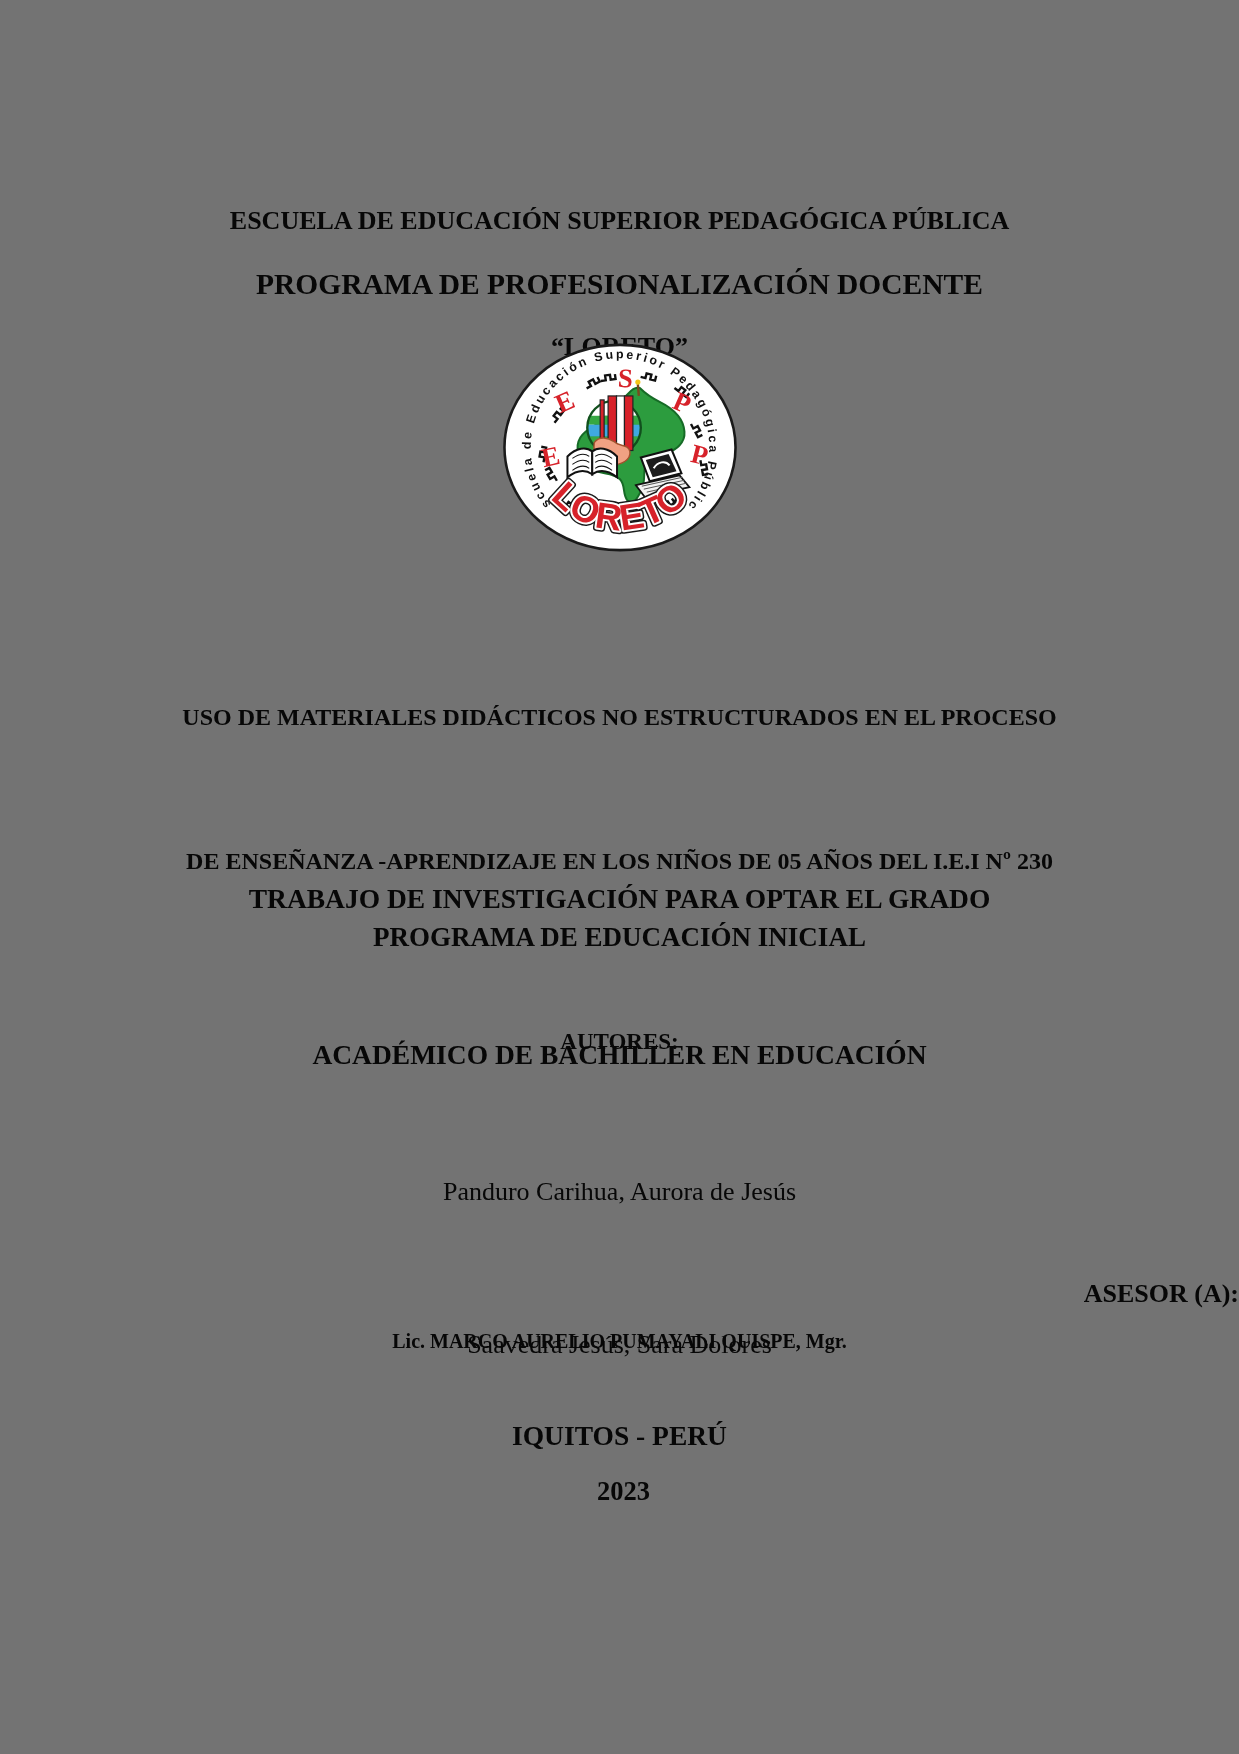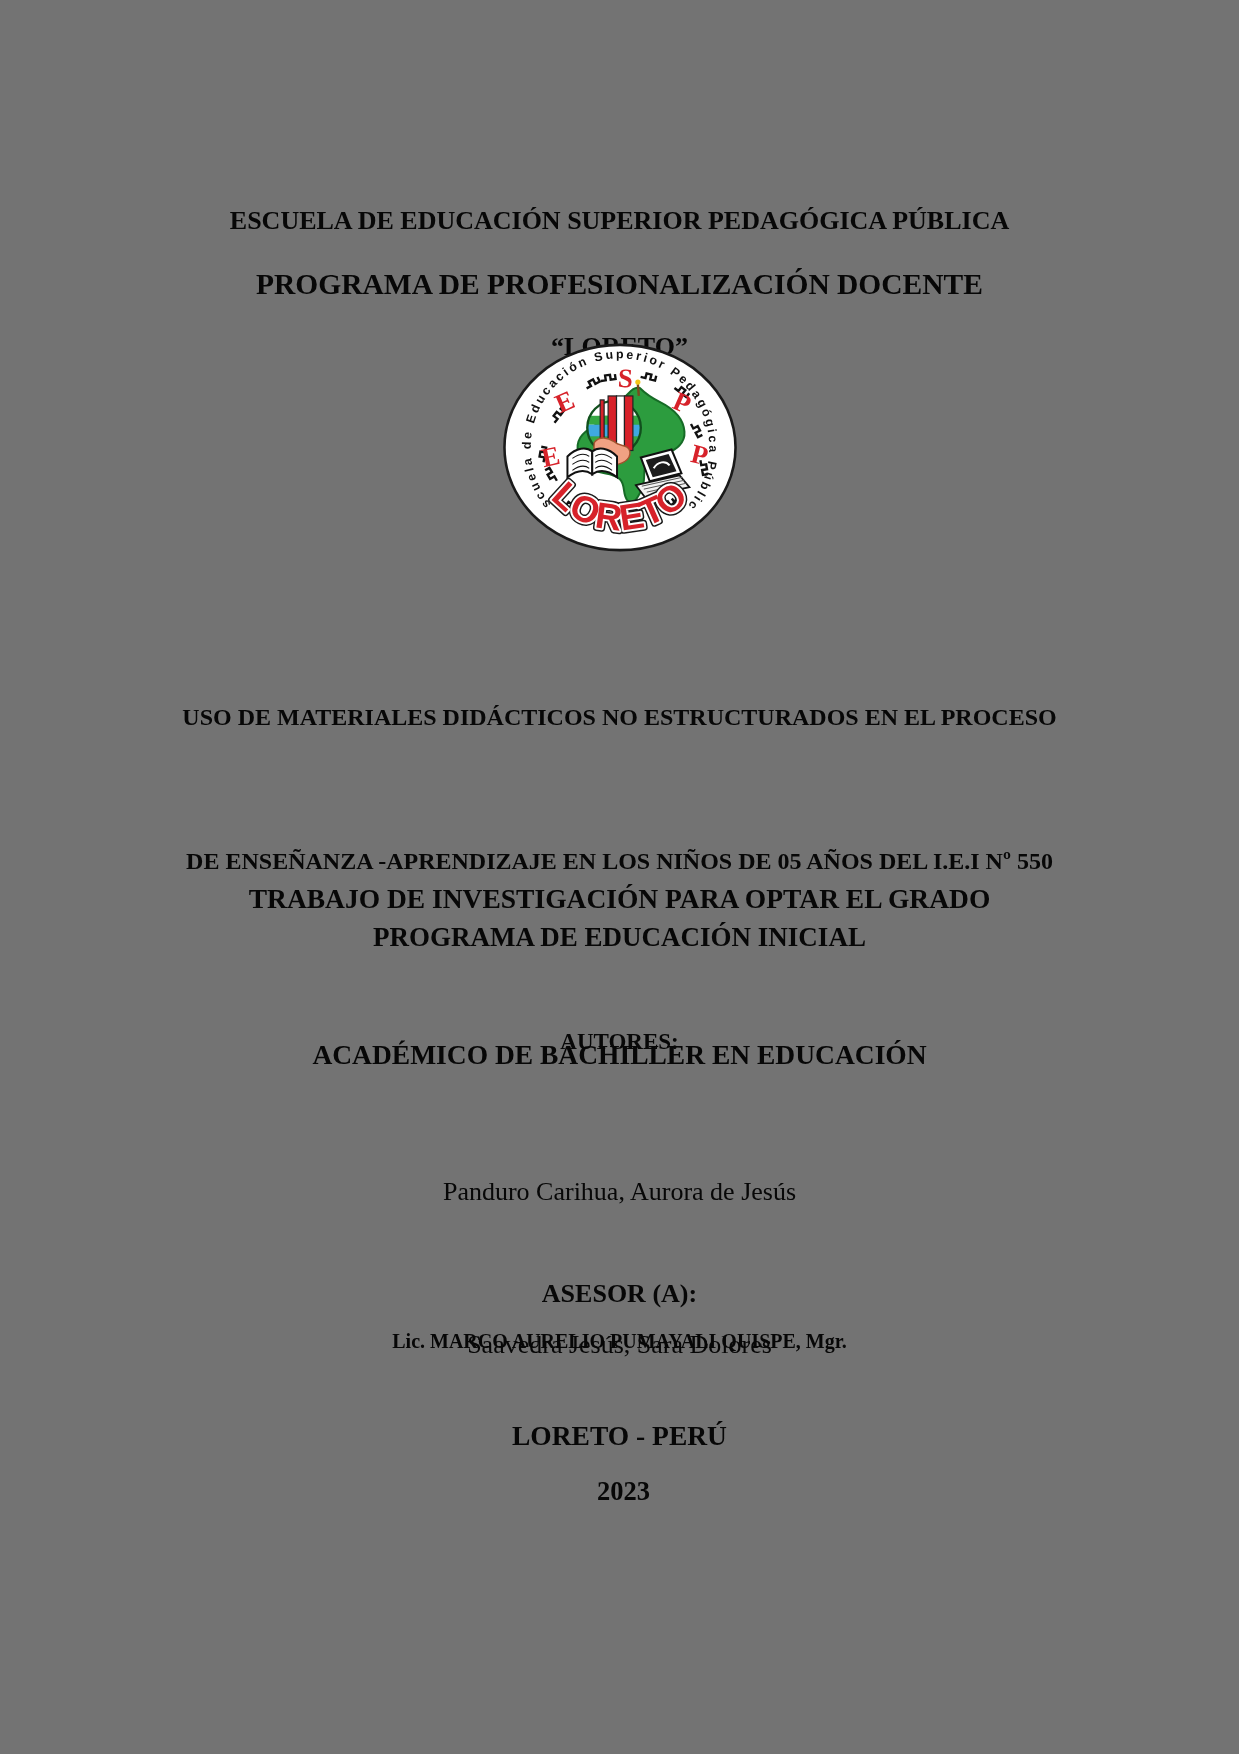--- a/index.html
+++ b/index.html
@@ -20,21 +20,21 @@
 
   .logo-wrap     { position: absolute; top: 342px; left: 50%; transform: translateX(-50%);
                    width: 238px; height: 214px; }
   .logo-wrap svg { width: 100%; height: 100%; display: block; }
 
   .thesis-title  { top: 597px;  font-size: 24px;  font-weight: bold; line-height: 48px; }
   .degree        { top: 769px;  font-size: 27.5px; font-weight: bold; line-height: 52px; }
   .prog-line     { top: 915px;  font-size: 27px;  font-weight: bold; line-height: 44px; }
   .authors-label { top: 1022px; font-size: 23px;  font-weight: bold; line-height: 40px; }
   .author-names  { top: 1064px; font-size: 26px;  font-weight: normal; line-height: 51px; }
-  .advisor-label { top: 1273px; font-size: 26px;  font-weight: bold; line-height: 42px; }
+  .advisor-label { top: 1273px; font-size: 26px;  font-weight: bold; line-height: 42px; text-align: right; }
   .advisor-name  { top: 1319px; font-size: 20px; font-weight: bold; line-height: 44px; }
   .footer-city   { top: 1414px; font-size: 27.5px; font-weight: bold; line-height: 44px; }
   .footer-year   { top: 1470px; font-size: 26.5px; font-weight: bold; line-height: 42px; padding-left: 8px; }
 
   
   .ring-text    { font-family: "Liberation Sans", sans-serif; font-weight: bold;
                   font-size: 12.5px; fill: #111111; }
   .seal-letter  { font-family: "Liberation Serif", serif; font-weight: bold;
                   font-size: 27px; text-anchor: middle; }
   .loreto-back  { font-family: "Liberation Sans", sans-serif; font-weight: bold;
@@ -150,38 +150,38 @@
         <textPath href="#loretoPath" startOffset="50%" text-anchor="middle">LORETO</textPath>
       </text>
       <text class="loreto-front" fill="#d7222a">
         <textPath href="#loretoPath" startOffset="50%" text-anchor="middle">LORETO</textPath>
       </text>
     </svg>
   </div>
 
   <div class="cline thesis-title">
     <div>USO DE MATERIALES DIDÁCTICOS NO ESTRUCTURADOS EN EL PROCESO</div>
-    <div>DE ENSEÑANZA -APRENDIZAJE EN LOS NIÑOS DE 05 AÑOS DEL I.E.I Nº 550</div>
+    <div>DE ENSEÑANZA -APRENDIZAJE EN LOS NIÑOS DE 05 AÑOS DEL I.E.I Nº 230</div>
   </div>
 
   <div class="cline degree">
     <div>TRABAJO DE INVESTIGACIÓN PARA OPTAR EL GRADO</div>
     <div>ACADÉMICO DE BACHILLER EN EDUCACIÓN</div>
   </div>
 
   <div class="cline prog-line">PROGRAMA DE EDUCACIÓN INICIAL</div>
 
   <div class="cline authors-label">AUTORES:</div>
 
   <div class="cline author-names">
     <div>Panduro Carihua, Aurora de Jesús</div>
     <div>Saavedra Jesús, Sara Dolores</div>
   </div>
 
   <div class="cline advisor-label">ASESOR (A):</div>
 
   <div class="cline advisor-name">Lic. MARCO AURELIO PUMAYALI QUISPE, Mgr.</div>
 
-  <div class="cline footer-city">LORETO - PERÚ</div>
+  <div class="cline footer-city">IQUITOS - PERÚ</div>
 
   <div class="cline footer-year">2023</div>
 
 </div>
 
 </body></html>

